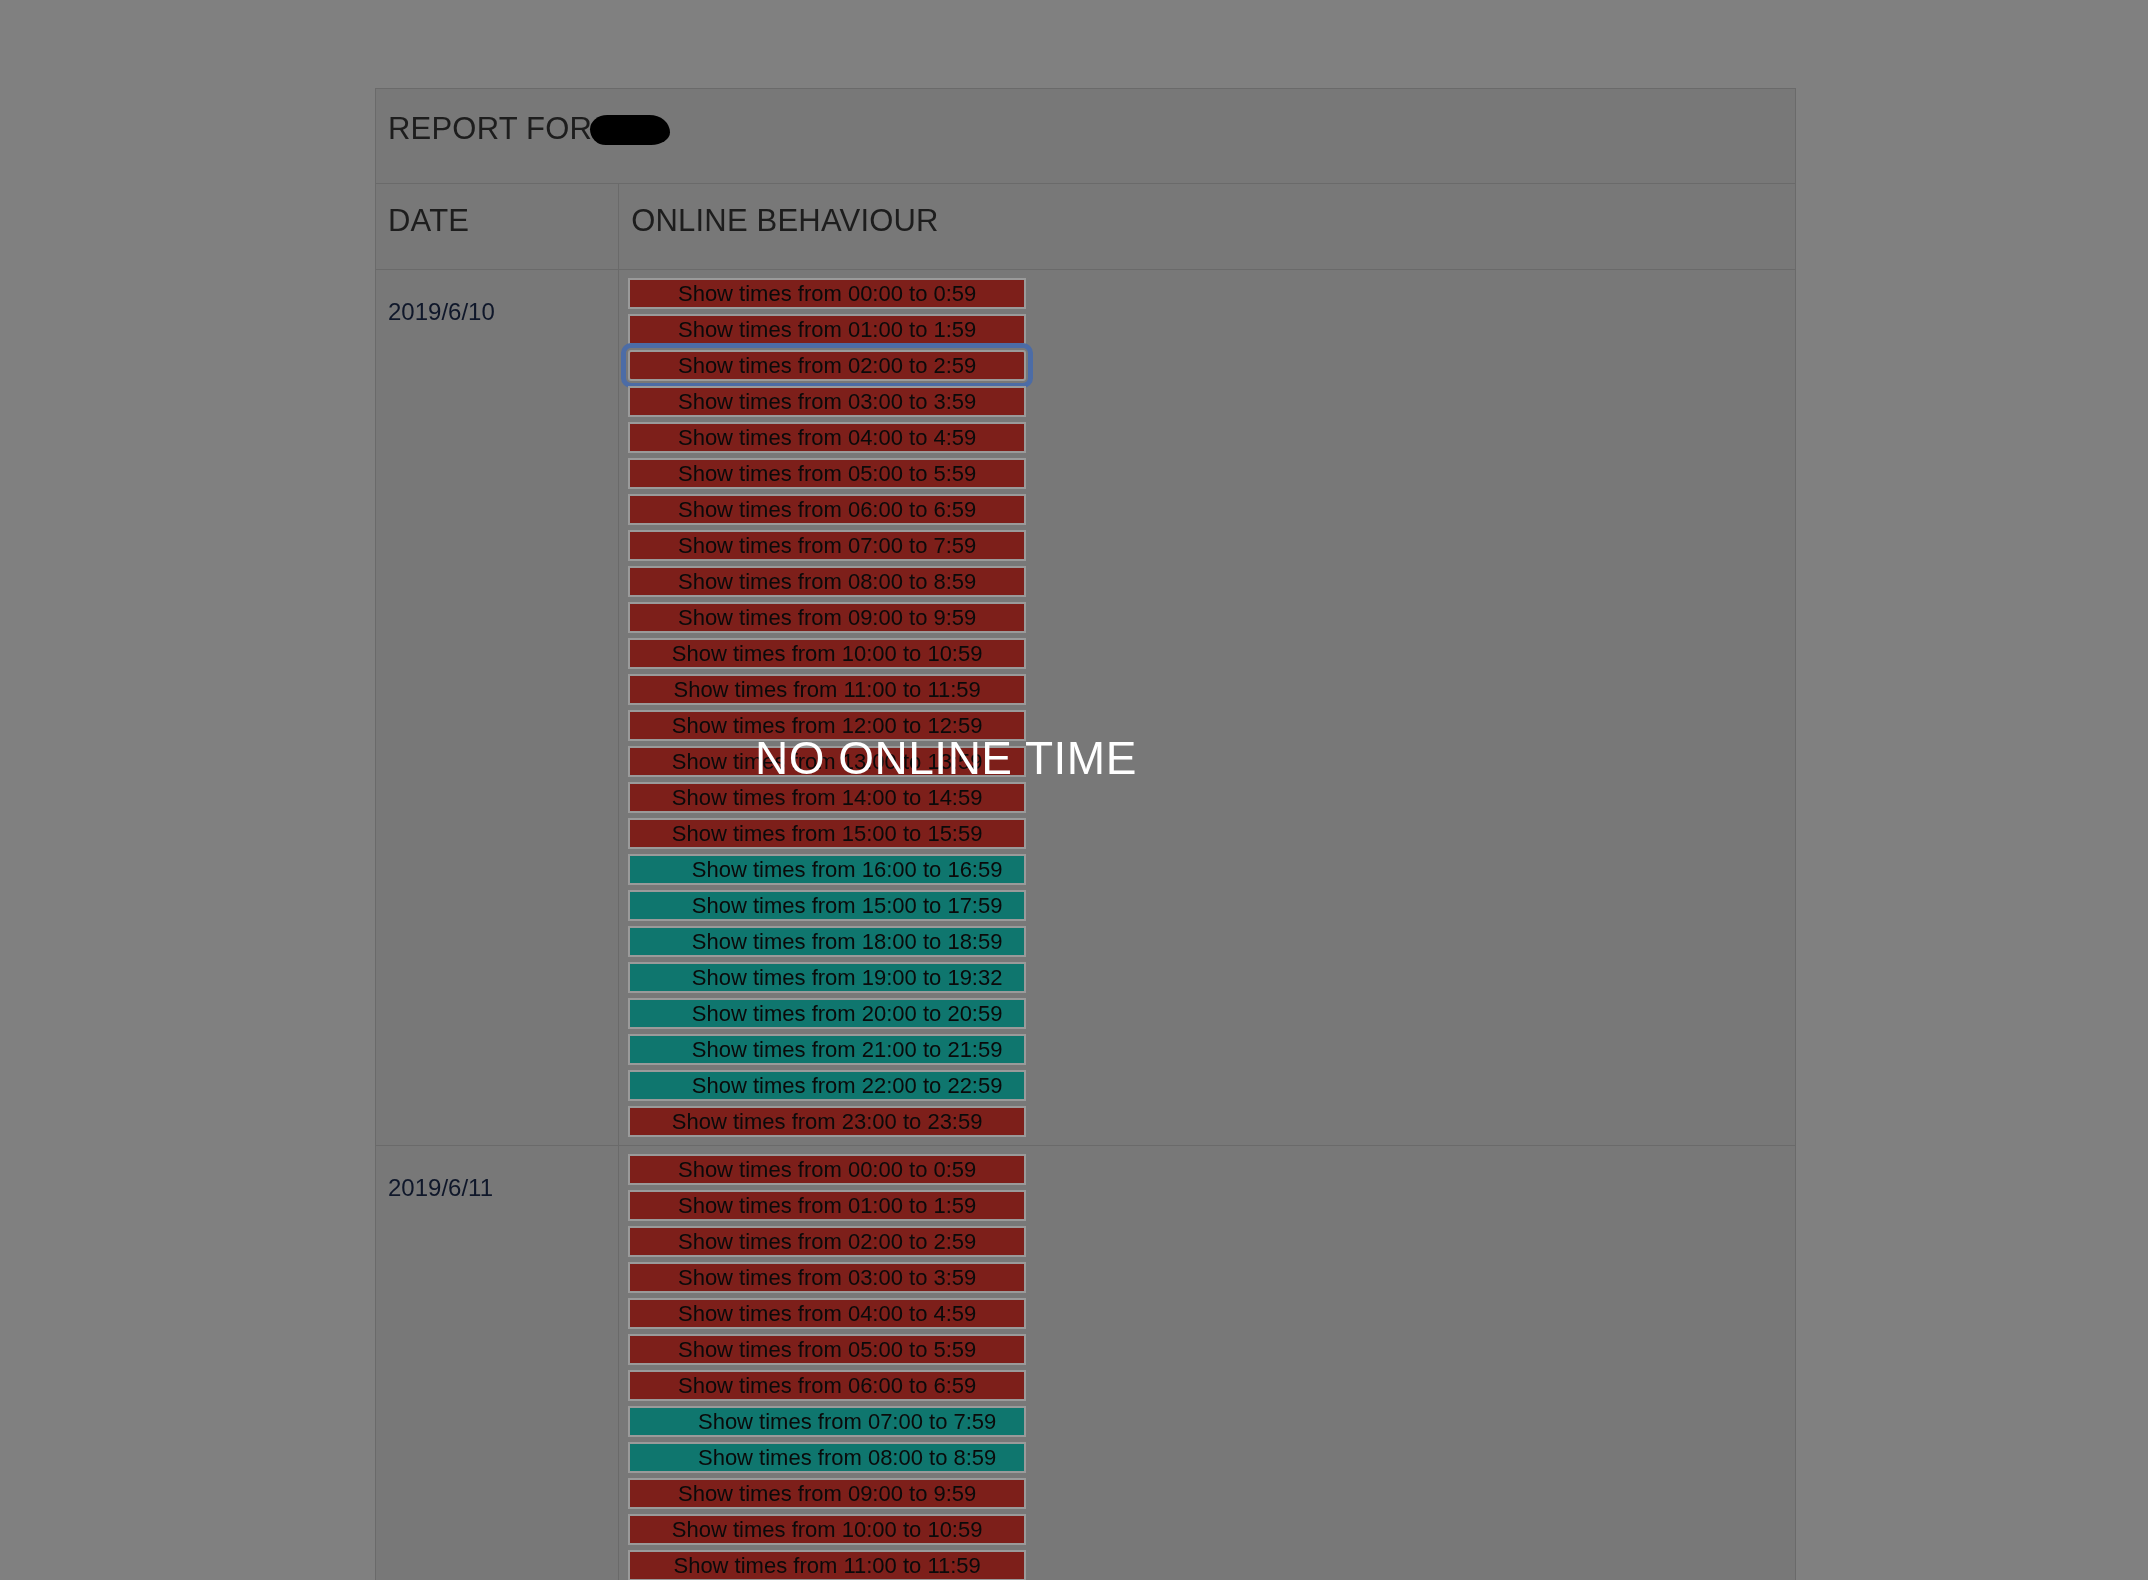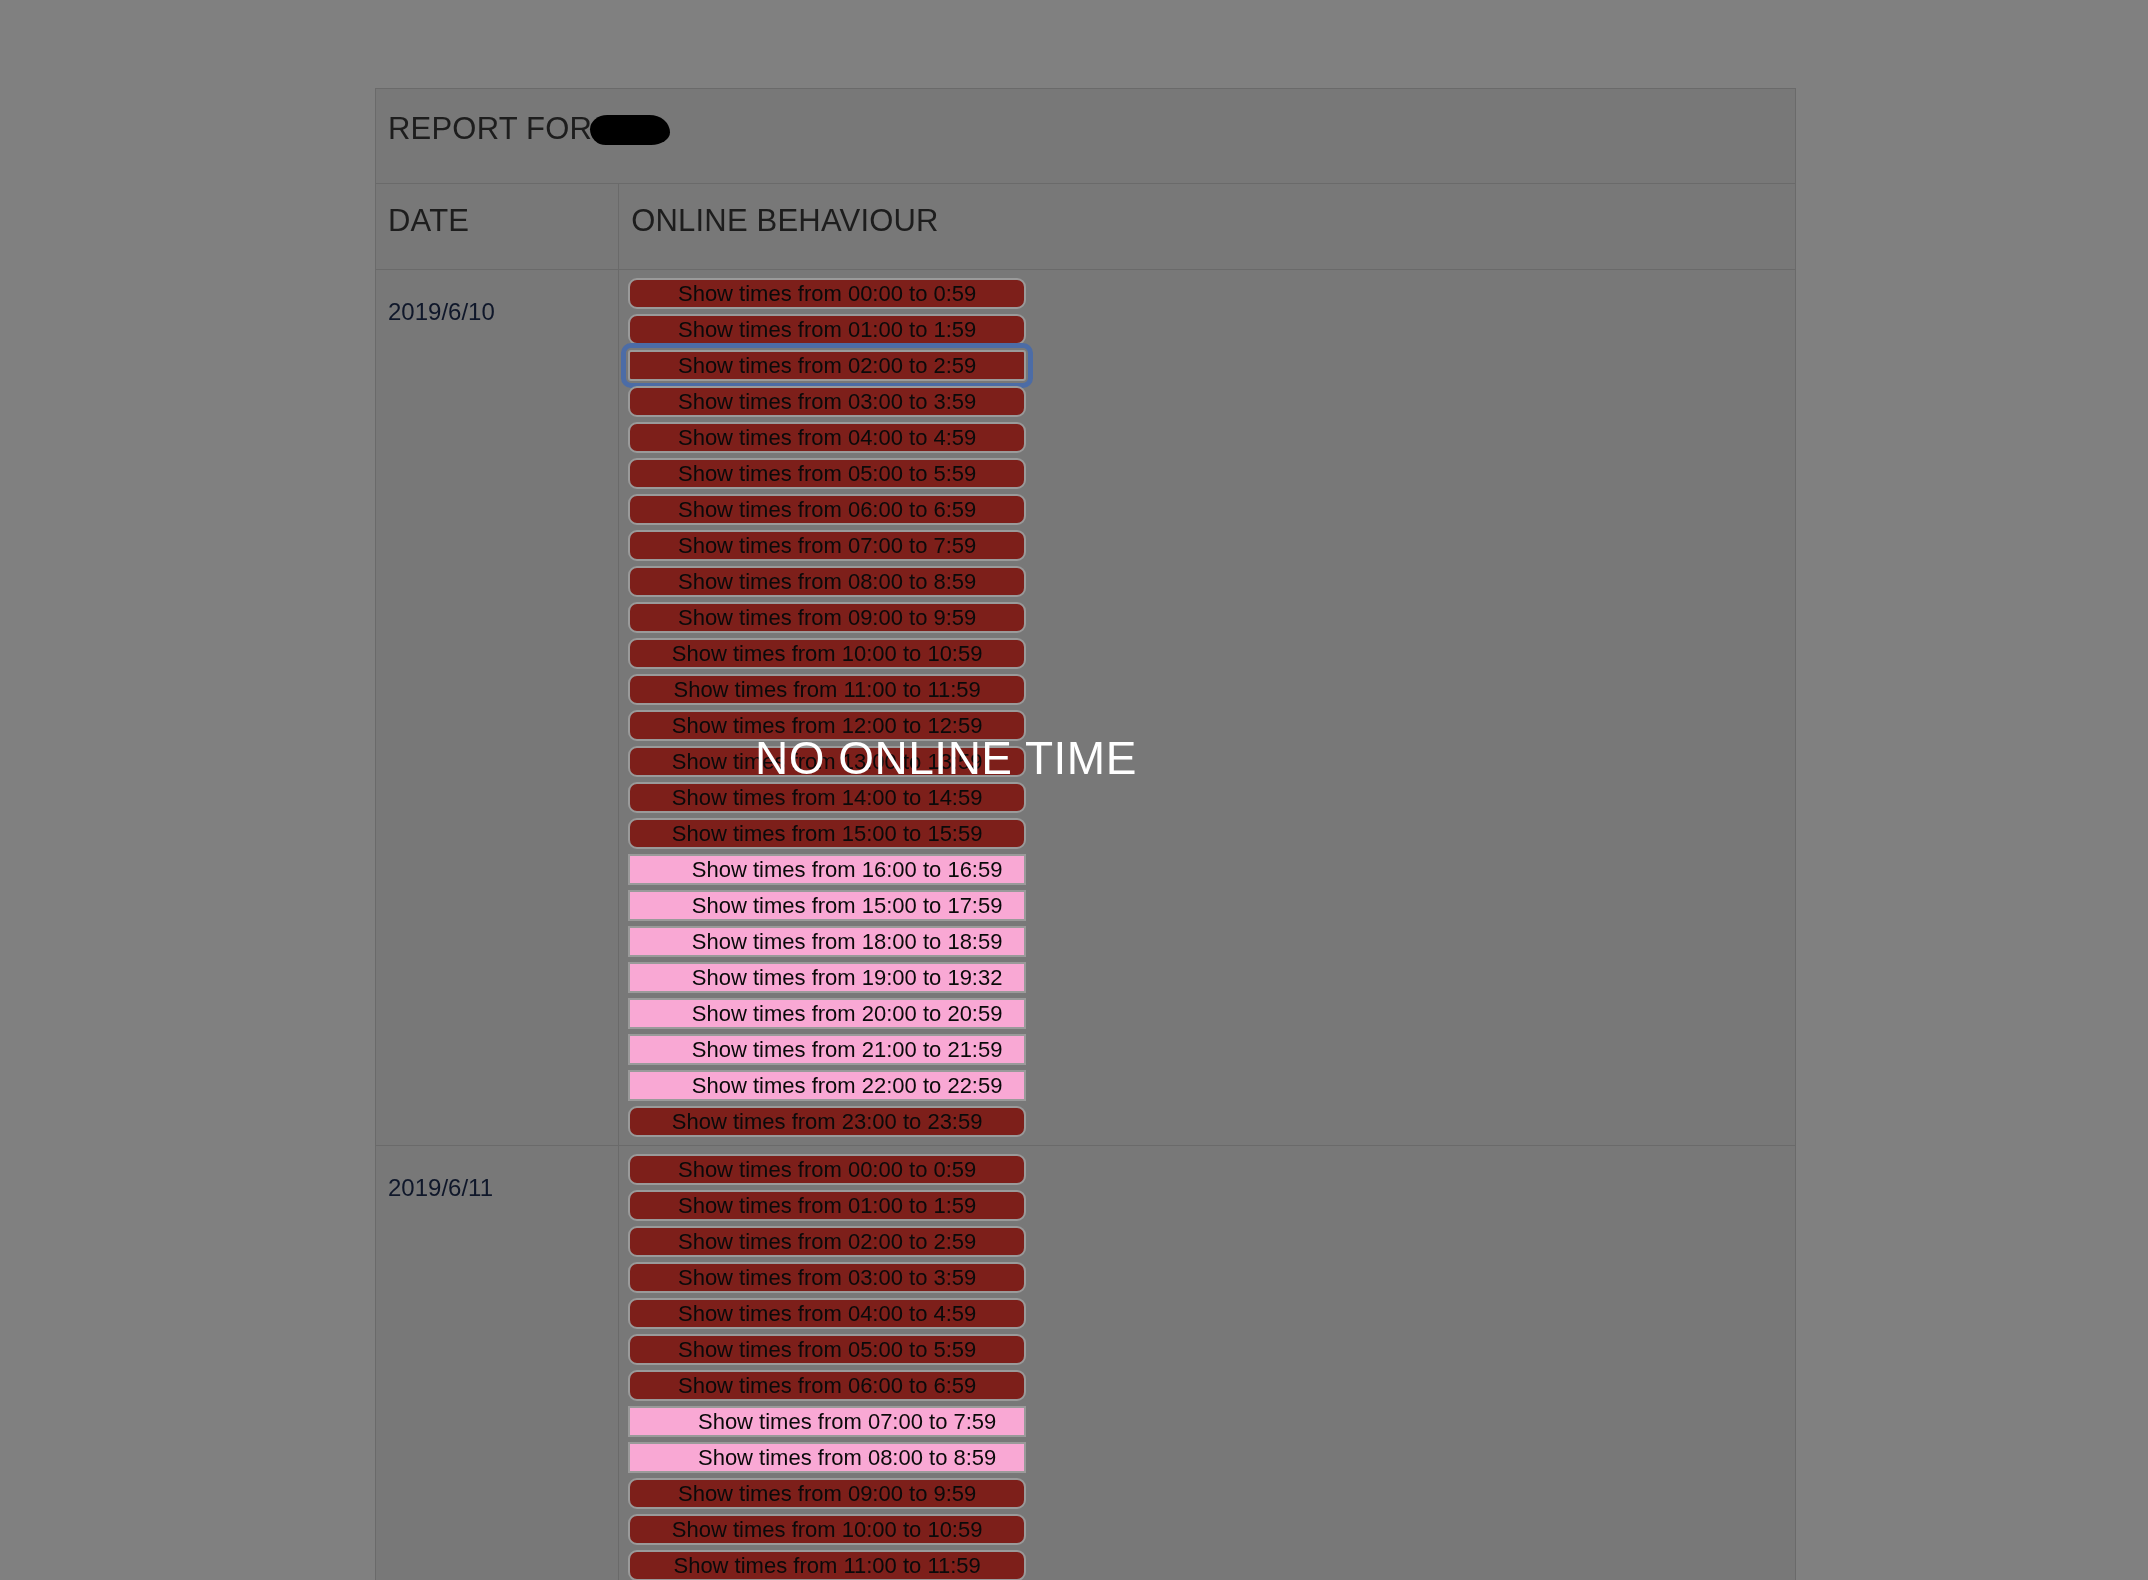--- a/index.html
+++ b/index.html
@@ -96,22 +96,22 @@
     font-size: 22px;
     color: #0a0a0a;
     border: 2px solid #9a9a9a;
     padding: 0;
     margin: 0;
     cursor: pointer;
     white-space: nowrap;
     overflow: hidden;
   }
 
-  .hour-btn.offline { background: #7d1f1a; border-radius: 9px; }
-  .hour-btn.online  { background: #f9a8d4; padding-left: 40px; }
+  .hour-btn.offline { background: #7d1f1a; }
+  .hour-btn.online  { background: #0f766e; padding-left: 40px; }
 
   .hour-btn.focused {
     outline: 5px solid #4c6ca6;
     outline-offset: 2px;
     border-radius: 3px;
   }
 
   #no-online-overlay {
     position: absolute;
     left: 755px;

